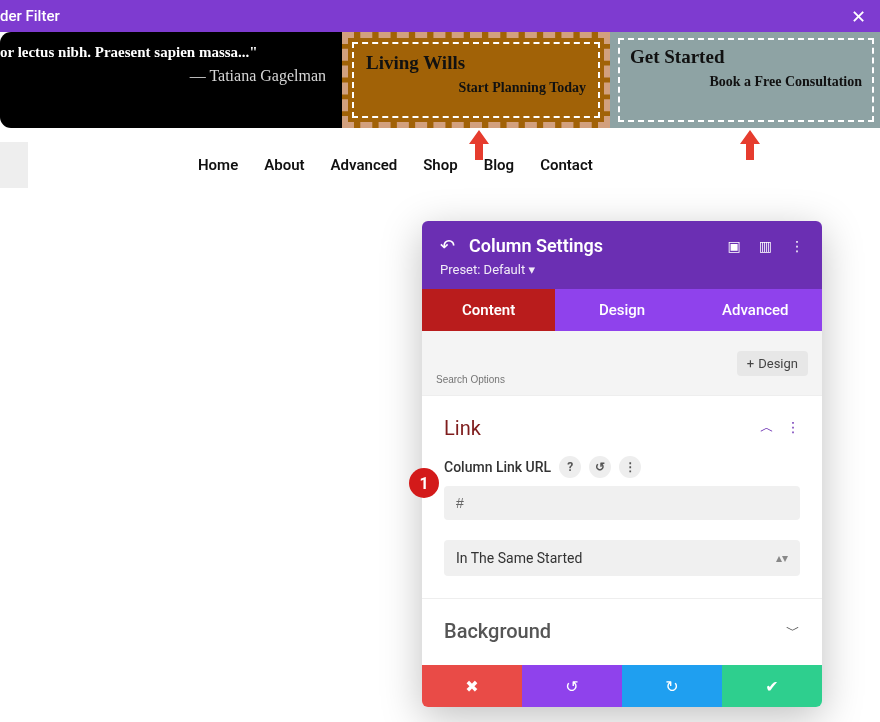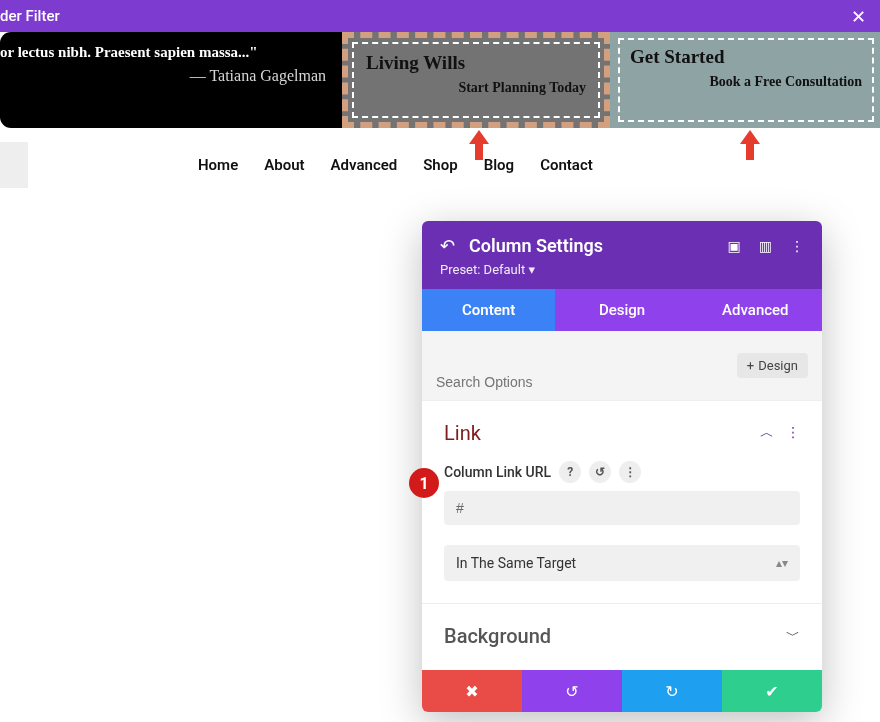--- a/index.html
+++ b/index.html
@@ -41,21 +41,21 @@
   .hero-left-quote { font-weight: 600; }
   .hero-left-attrib { text-align: right; margin-top: 6px; font-size: 16px; color: #d7d7d7; }
   .hero-card {
     position: relative;
     padding: 14px 18px;
     font-family: Georgia, "Times New Roman", serif;
     color: #111;
   }
   .hero-card-1 {
     flex: 0 0 268px;
-    background: #737373;
+    background: #a16207;
     border: 6px dashed #d2a07e;
     border-style: dashed;
   }
   .hero-card-1::before {
     content:""; position:absolute; inset:4px;
     border:2px dashed #fff;
     pointer-events:none;
   }
   .hero-card-2 {
     flex: 1 1 auto;
@@ -120,32 +120,32 @@
     color: #fff;
     font-size: 15px;
   }
   .panel-tab {
     flex: 1;
     text-align: center;
     padding: 12px 0;
     cursor: pointer;
     font-weight: 500;
   }
-  .panel-tab.active { background: #3b82f6; font-weight: 600; }
+  .panel-tab.active { background: #b91c1c; font-weight: 600; }
   .panel-search-row {
     display: flex; align-items: center;
     padding: 10px 14px;
     background: #f4f4f4;
     border-bottom: 1px solid #eee;
     gap: 10px;
   }
   .panel-search {
     flex: 1;
     color: #0f172a;
-    font-size: 14px;
+    font-size: 10px;
     background: transparent;
     border: none;
     outline: none;
     margin-top: 33px;
   }
   .filter-btn {
     background: #e7e7e7;
     border-radius: 4px;
     padding: 5px 10px;
     font-size: 13px;
@@ -305,21 +305,21 @@
         <span>Column Link URL</span>
         <span class="pill">?</span>
         <span class="pill">↺</span>
         <span class="pill">⋮</span>
       </div>
       <input class="url-input" value="#" style="">
     </div>
 
     <div class="field-group">
       <div class="select-box">
-        <span>In The Same Target</span>
+        <span>In The Same Started</span>
         <span class="select-caret">▴▾</span>
       </div>
     </div>
 
     <div class="divider"></div>
 
     <div class="section-head">
       <span class="section-title-bg">Background</span>
       <span class="section-head-icons" style="color:#555;">
         <span class="chev">﹀</span>

